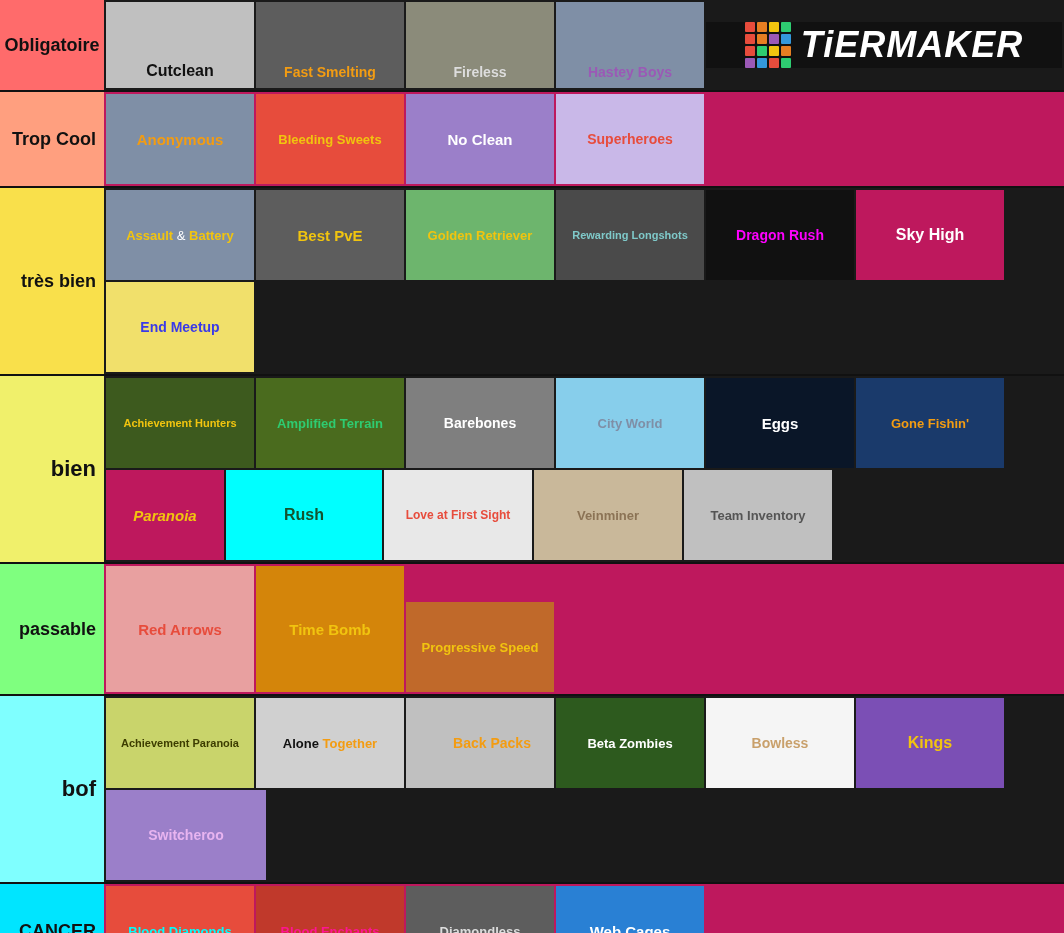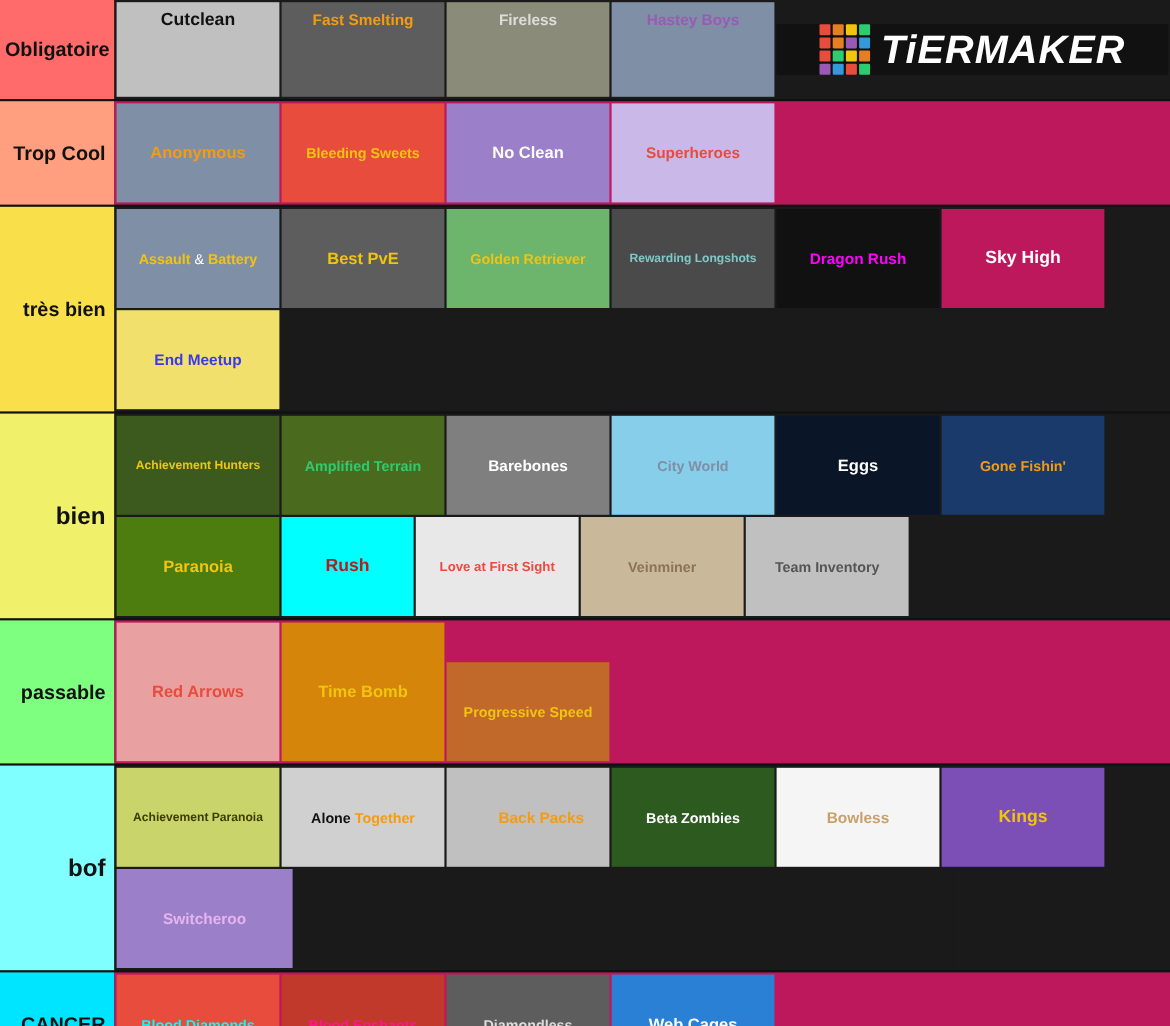--- a/index.html
+++ b/index.html
@@ -63,21 +63,21 @@
       flex: 1;
       gap: 2px;
       padding: 2px;
       background: #1a1a1a;
       align-items: center;
     }
     .header-cell {
       width: 148px;
       min-height: 86px;
       display: flex;
-      align-items: flex-start;
+      align-items: flex-end;
       justify-content: center;
       text-align: center;
       padding: 8px;
       font-size: 14px;
       font-weight: bold;
     }
     .logo-area {
       flex: 1;
       display: flex;
       align-items: center;
@@ -245,24 +245,24 @@
           <span>City World</span>
         </div>
         <div class="cell" style="background:#0a1628; color:#fff; font-size:15px; font-weight:bold; width:148px;">
           <span>Eggs</span>
         </div>
         <div class="cell" style="background:#1a3a6b; color:#f39c12; font-size:13px; font-weight:bold; width:148px;">
           <span>Gone Fishin'</span>
         </div>
       </div>
       <div class="tier-cells-row">
-        <div class="cell" style="background:#4d7c0f; color:#f1c40f; font-size:15px; font-weight:bold; width:148px;">
+        <div class="cell" style="background:#be185d; color:#f1c40f; font-size:15px; font-weight:bold; width:118px;font-style:italic;">
           <span>Paranoia</span>
         </div>
-        <div class="cell" style="background:#00ffff; color:#b91c1c; font-size:16px; font-weight:bold; width:120px;">
+        <div class="cell" style="background:#00ffff; color:#14532d; font-size:16px; font-weight:bold; width:156px;">
           <span>Rush</span>
         </div>
         <div class="cell" style="background:#e8e8e8; color:#e74c3c; font-size:12px; font-weight:bold; width:148px;">
           <span><span style="color:#e74c3c; font-weight:bold;">Love</span> at First Sight</span>
         </div>
         <div class="cell" style="background:#c9b89a; color:#8b7355; font-size:13px; width:148px;">
           <span>Veinminer</span>
         </div>
         <div class="cell" style="background:#c0c0c0; color:#555; font-size:13px; width:148px;">
           <span>Team Inventory</span>

